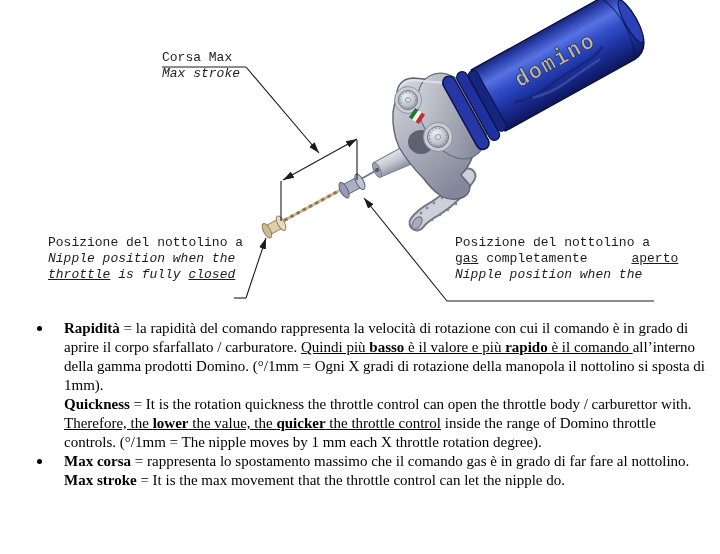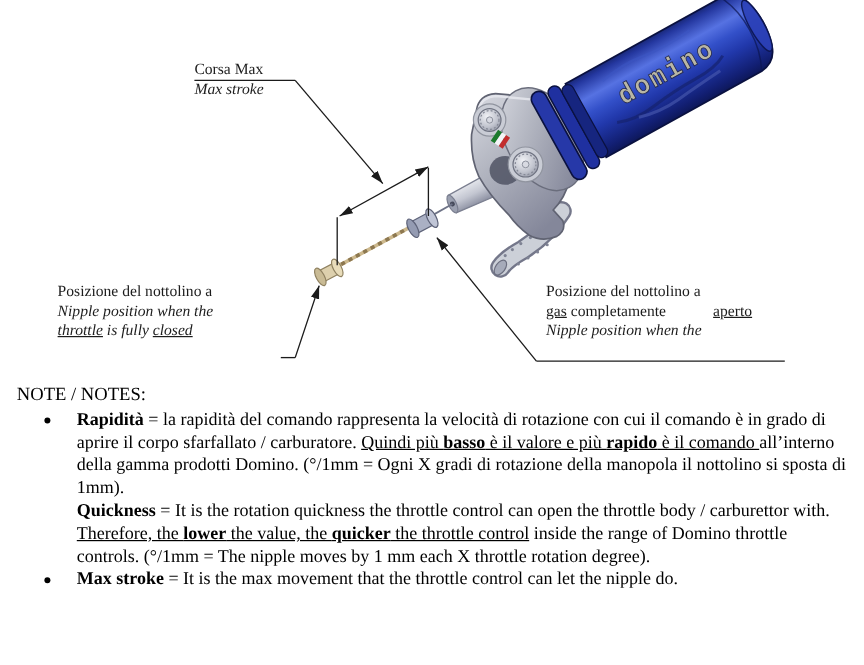--- a/index.html
+++ b/index.html
@@ -1,19 +1,19 @@
 <!DOCTYPE html>
 <html><head>
 <meta charset="utf-8">
 <style>
   html,body{margin:0;padding:0;background:#fff;}
   .page{position:relative;width:720px;height:554px;background:#ffffff;overflow:hidden;
         font-family:"Liberation Serif", serif;}
   .diagram-svg{position:absolute;left:0;top:0;}
-  .cad-label{position:absolute;font-family:Liberation Serif, serif;
+  .cad-label{position:absolute;font-family:Liberation Mono, monospace;
              font-size:13px;line-height:15.8px;color:#1c1c1c;white-space:nowrap;}
   .cad-label .ln{height:15.8px;}
   .corsa{left:162px;top:50px;line-height:15.5px;}
   .closed{left:48px;top:235px;}
   .open{left:455px;top:235px;}
   .notes{position:absolute;left:14px;top:319px;width:700px;color:#000;
          font-family:"Liberation Serif", serif;font-size:15px;line-height:19px;}
   .notes-heading{font-size:15.5px;margin-bottom:3px;}
   .bullet{display:flex;align-items:flex-start;}
   .dot{flex:none;width:5px;height:5px;border-radius:50%;background:#000;margin:7px 0 0 23px;}
@@ -158,31 +158,31 @@
     <div class="ln"><span style="font-style: italic; text-decoration: underline;">throttle</span><span style="font-style: italic;"> is fully </span><span style="font-style: italic; text-decoration: underline; text-align: right;">closed</span></div>
   </div>
 
   <div class="cad-label open">
     <div class="ln"><span>Posizione del nottolino a</span></div>
     <div class="ln"><span style="text-decoration: underline;">gas</span><span> completamente </span><span style="text-decoration: underline; margin-left: 36px;">aperto</span></div>
     <div class="ln"><span style="font-style: italic;">Nipple position when the</span></div>
   </div>
 
   <div class="notes">
-    <div class="notes-heading">NOTE / NOTES:</div>
 
     <div class="bullet">
       <span class="dot"></span>
       <div class="btxt">
         <p><span style="font-weight: bold;">Rapidità</span><span> = la rapidità del comando rappresenta la velocità di rotazione con cui il comando è in grado di aprire il corpo sfarfallato  / carburatore. </span><span style="text-decoration: underline;"> Quindi più </span><span style="font-weight: bold; text-decoration: underline;">basso</span><span style="text-decoration: underline;"> è il valore e più </span><span style="font-weight: bold; text-decoration: underline;">rapido</span><span style="text-decoration: underline;"> è il comando </span><span>all’interno della gamma prodotti Domino. (°/1mm = Ogni X gradi di rotazione della manopola il nottolino si sposta di 1mm).</span></p>
         <p><span style="font-weight: bold;">Quickness</span><span> = It is the rotation quickness the throttle control can open the throttle body / carburettor with. </span><span style="text-decoration: underline;">Therefore, the </span><span style="font-weight: bold; text-decoration: underline;">lower</span><span style="text-decoration: underline;"> the value, the </span><span style="font-weight: bold; text-decoration: underline;">quicker</span><span style="text-decoration: underline;"> the throttle control</span><span> inside the range of Domino throttle controls. (°/1mm = The nipple moves by 1 mm each X throttle rotation degree).</span></p>
       </div>
     </div>
 
     <div class="bullet">
       <span class="dot"></span>
       <div class="btxt">
+        <p><span style="font-weight: bold;">Max corsa</span><span> = rappresenta lo spostamento massimo che il comando gas è in grado di far fare al nottolino.</span></p>
         <p><span style="font-weight: bold;">Max stroke</span><span> = It is the max movement that the throttle control can let the nipple do.</span></p>
       </div>
     </div>
   </div>
 
 </div>
 
 </body></html>

